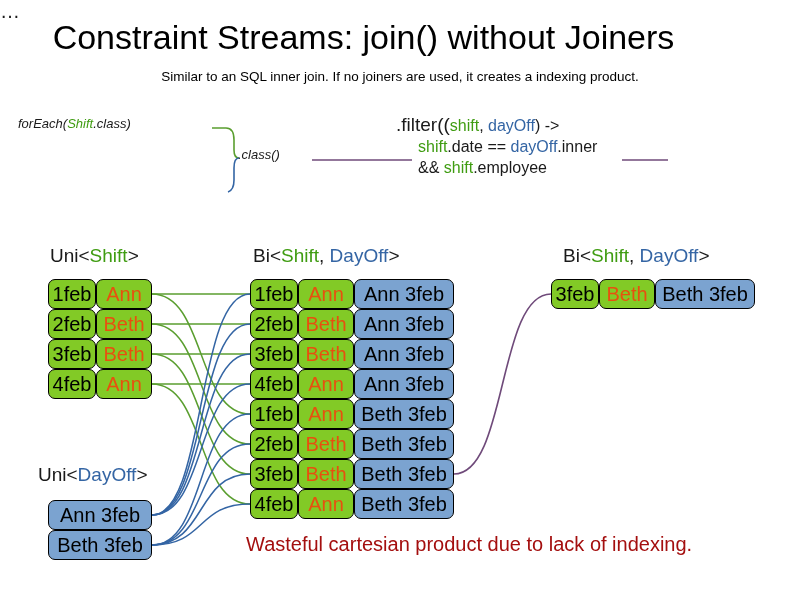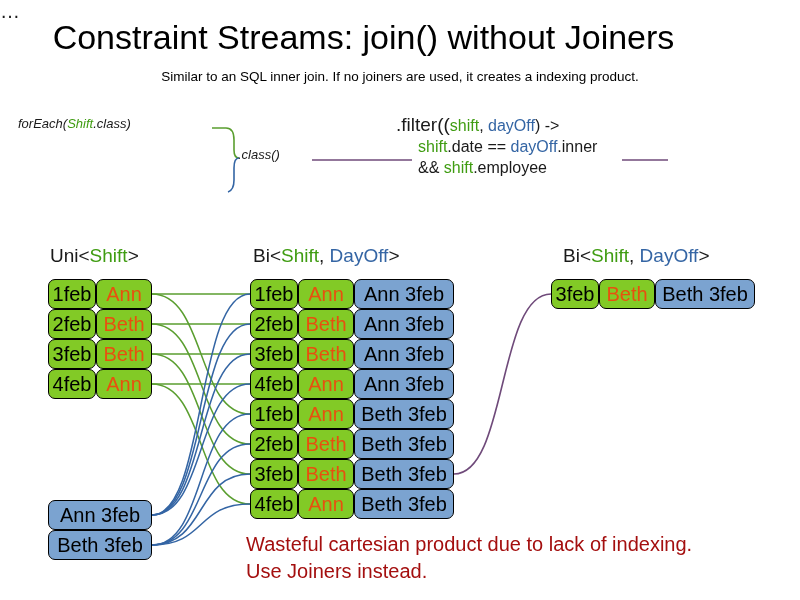--- a/index.html
+++ b/index.html
@@ -161,20 +161,21 @@
   </div>
 
   <div id="ellipsis">…</div>
 
   <div class="caption" id="cap-uni-shift"><span>Uni&lt;</span><span class="cls-shift">Shift</span><span>&gt;</span></div>
 
   <div class="caption" id="cap-bi-mid"><span>Bi&lt;</span><span class="cls-shift">Shift</span><span>, </span><span class="cls-dayoff">DayOff</span><span>&gt;</span></div>
 
   <div class="caption" id="cap-bi-right"><span>Bi&lt;</span><span class="cls-shift">Shift</span><span>, </span><span class="cls-dayoff">DayOff</span><span>&gt;</span></div>
 
+  <div class="caption" id="cap-uni-dayoff"><span>Uni&lt;</span><span class="cls-dayoff">DayOff</span><span>&gt;</span></div>
 
   <div class="layer" id="boxes">
       <div class="box b-green" style="left: 48px; top: 279px; width: 48px; height: 30px;">
         <span class="t-black">1feb</span>
       </div>
       <div class="box b-green" style="left: 96px; top: 279px; width: 56px; height: 30px;">
         <span class="t-name">Ann</span>
       </div>
       <div class="box b-green" style="left: 48px; top: 309px; width: 48px; height: 30px;">
         <span class="t-black">2feb</span>
@@ -278,21 +279,20 @@
       <div class="box b-green" style="left: 599px; top: 279px; width: 56px; height: 30px;">
         <span class="t-name">Beth</span>
       </div>
       <div class="box b-blue" style="left: 655px; top: 279px; width: 100px; height: 30px;">
         <span class="t-black">Beth 3feb</span>
       </div>
     </div>
 
   <div id="warning">
     <span>Wasteful cartesian product due to lack of indexing.</span>
-    <span>Use Joiners instead.</span>
   </div>
 
   <svg class="layer" viewBox="0 0 800 600">
     <path d="M 212 128 L 226 128 Q 234 128 234 140 L 234 150 Q 234 158 239 158" fill="none" stroke="#5a9e2f" stroke-width="1.6"></path>
     <path d="M 228 192 Q 234 190 234 180 L 234 168 Q 234 158 239 158" fill="none" stroke="#3465a4" stroke-width="1.6"></path>
   </svg>
 
 </div>
 
 </body></html>

